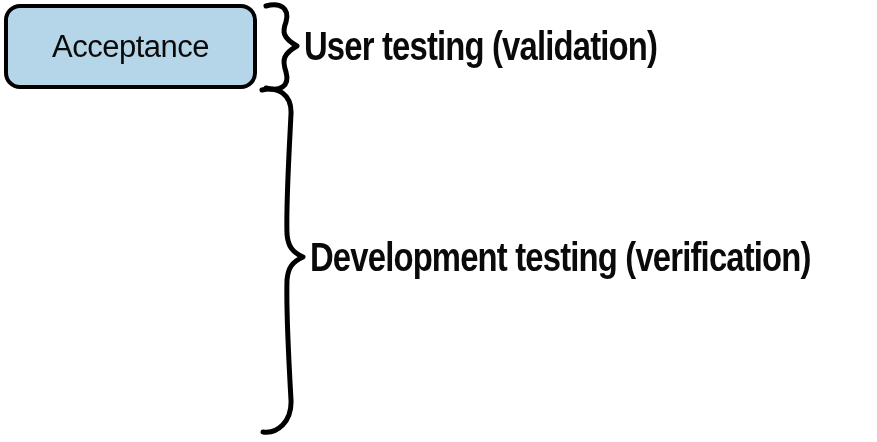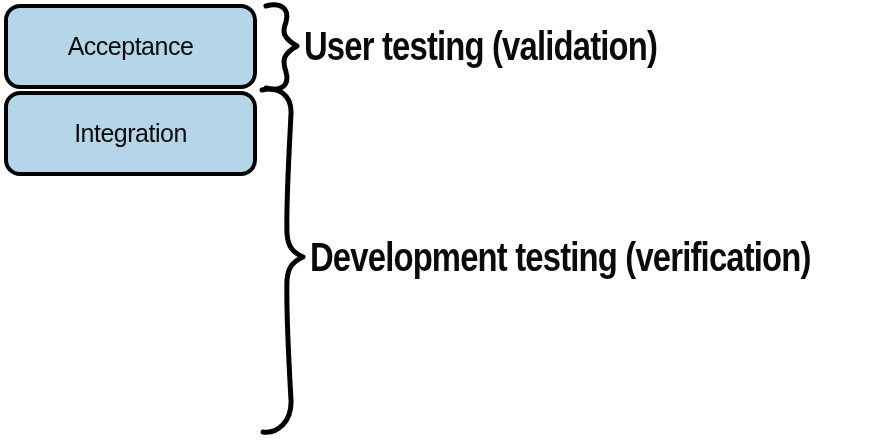--- a/index.html
+++ b/index.html
@@ -26,21 +26,21 @@
   .level-box {
     box-sizing: border-box;
     width: 253px;
     height: 85px;
     background: #b5d5e9;
     border: 4px solid #000000;
     border-radius: 16px;
     display: flex;
     align-items: center;
     justify-content: center;
-    font-size: 25px;
+    font-size: 31px;
     color: #0a0a0a;
     letter-spacing: -0.5px;
   }
   .brace-svg {
     position: absolute;
     overflow: visible;
   }
   .brace-small { left: 256px; top: 0px; }
   .brace-large { left: 255px; top: 84px; }
   .group-label {
@@ -60,23 +60,20 @@
 </style>
 </head>
 <body>
 
 <div class="canvas">
 
   <div class="box-stack">
     <div class="level-box">
       <span>Acceptance</span>
     </div>
-    <div class="level-box">
-      <span>Integration</span>
-    </div>
   </div>
 
   <svg class="brace-svg brace-small" width="50" height="98" viewBox="0 0 50 98">
     <path d="M 10 6 C 24 2, 34 8, 30 22 C 26 32, 27 38, 41 46 C 27 54, 26 60, 30 72 C 34 86, 24 92, 10 88" fill="none" stroke="#000000" stroke-width="5" stroke-linecap="round" stroke-linejoin="round"></path>
   </svg>
 
   <svg class="brace-svg brace-large" width="55" height="358" viewBox="0 0 55 358">
     <path d="M 7 6 C 22 2, 37 10, 36 30 C 34 70, 31 120, 32 150 C 33 162, 37 168, 48 173 C 37 178, 33 184, 32 196 C 31 230, 34 280, 36 316 C 37 338, 22 350, 8 348" fill="none" stroke="#000000" stroke-width="5" stroke-linecap="round" stroke-linejoin="round"></path>
   </svg>
 

